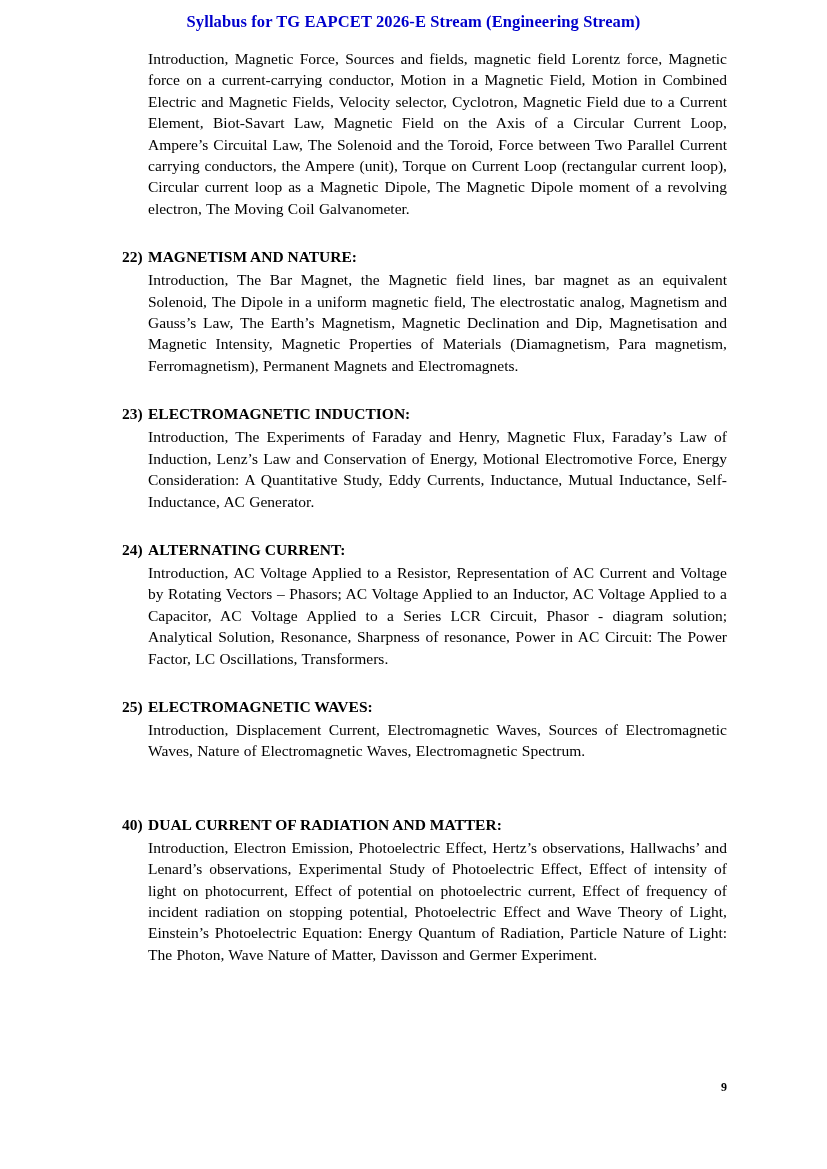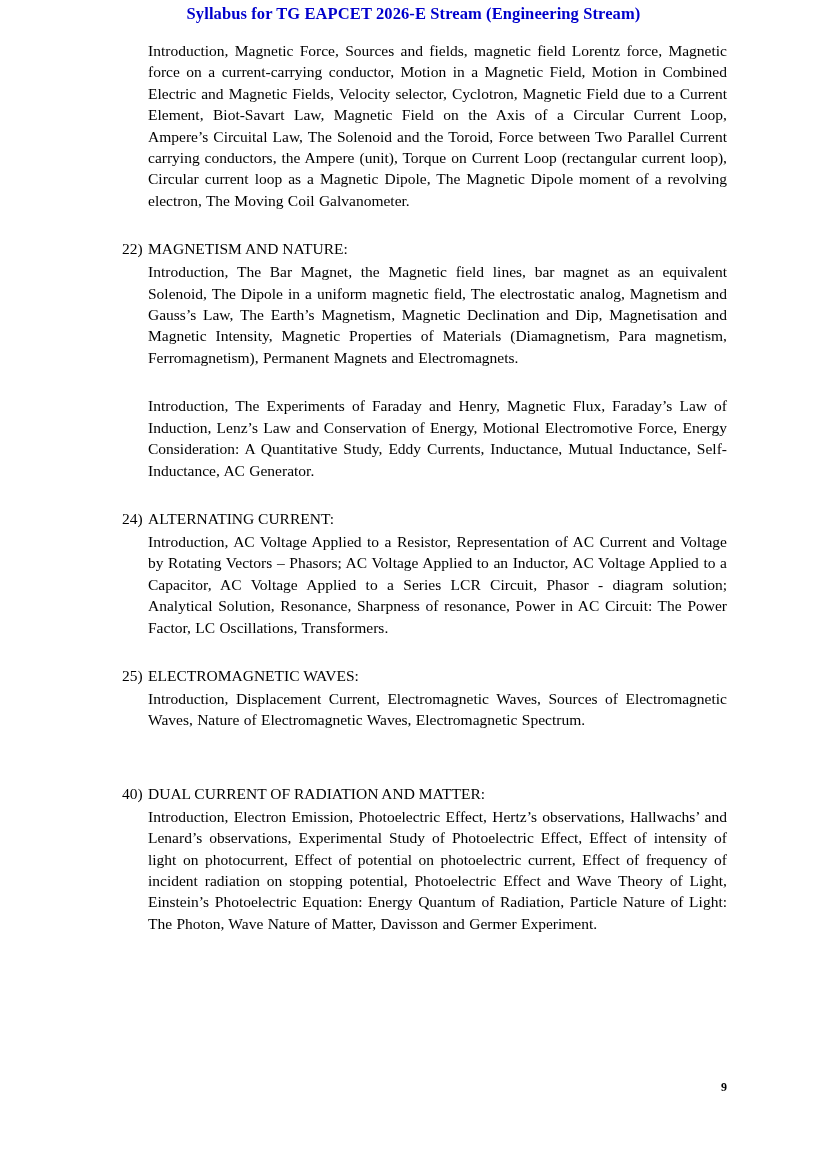--- a/index.html
+++ b/index.html
@@ -8,21 +8,21 @@
     width: 827px;
     height: 1169px;
     margin: 0 auto;
     background: #ffffff;
     position: relative;
     font-family: "Liberation Serif", "DejaVu Serif", serif;
     color: #000000;
     overflow: hidden;
   }
   .title {
-    margin: 4px;
+    margin: 12px;
     text-align: center;
     font-size: 16.5px;
     font-weight: bold;
     letter-spacing: 0.1px;
   }
   .content {
     padding-left: 122px;
     padding-right: 100px;
     margin-top: 16px;
   }
@@ -30,21 +30,21 @@
     margin: 0 0 0 26px;
     text-align: justify;
     font-size: 15.5px;
     line-height: 21.4px;
     word-spacing: 0.5px;
   }
   .section { margin-top: 27px; }
   .section.extra-gap { margin-top: 52px; }
   .heading-row {
     display: flex;
-    font-weight: normal;
+    font-weight: bold;
     font-size: 15.5px;
     line-height: 22px;
     margin-bottom: 1px;
   }
   .heading-num {
     flex: 0 0 26px;
     width: 26px;
   }
   .heading-text { flex: 1; }
   .page-number {
@@ -68,20 +68,24 @@
 
     <section class="section">
       <div class="heading-row">
         <span class="heading-num">22)</span>
         <span class="heading-text">MAGNETISM AND NATURE:</span>
       </div>
       <p class="body-text">Introduction, The Bar Magnet, the Magnetic field lines, bar magnet as an equivalent Solenoid, The Dipole in a uniform magnetic field, The electrostatic analog, Magnetism and Gauss’s Law, The Earth’s Magnetism, Magnetic Declination and Dip, Magnetisation and Magnetic Intensity, Magnetic Properties of Materials (Diamagnetism, Para magnetism, Ferromagnetism), Permanent Magnets and Electromagnets.</p>
     </section>
 
     <section class="section">
+      <div class="heading-row">
+        <span class="heading-num">23)</span>
+        <span class="heading-text">ELECTROMAGNETIC INDUCTION:</span>
+      </div>
       <p class="body-text">Introduction, The Experiments of Faraday and Henry, Magnetic Flux, Faraday’s Law of Induction, Lenz’s Law and Conservation of Energy, Motional Electromotive Force, Energy Consideration: A Quantitative Study, Eddy Currents, Inductance, Mutual Inductance, Self-Inductance, AC Generator.</p>
     </section>
 
     <section class="section">
       <div class="heading-row">
         <span class="heading-num">24)</span>
         <span class="heading-text">ALTERNATING CURRENT:</span>
       </div>
       <p class="body-text">Introduction, AC Voltage Applied to a Resistor, Representation of AC Current and Voltage by Rotating Vectors – Phasors; AC Voltage Applied to an Inductor, AC Voltage Applied to a Capacitor, AC Voltage Applied to a Series LCR Circuit, Phasor - diagram solution; Analytical Solution, Resonance, Sharpness of resonance, Power in AC Circuit: The Power Factor, LC Oscillations, Transformers.</p>
     </section>

